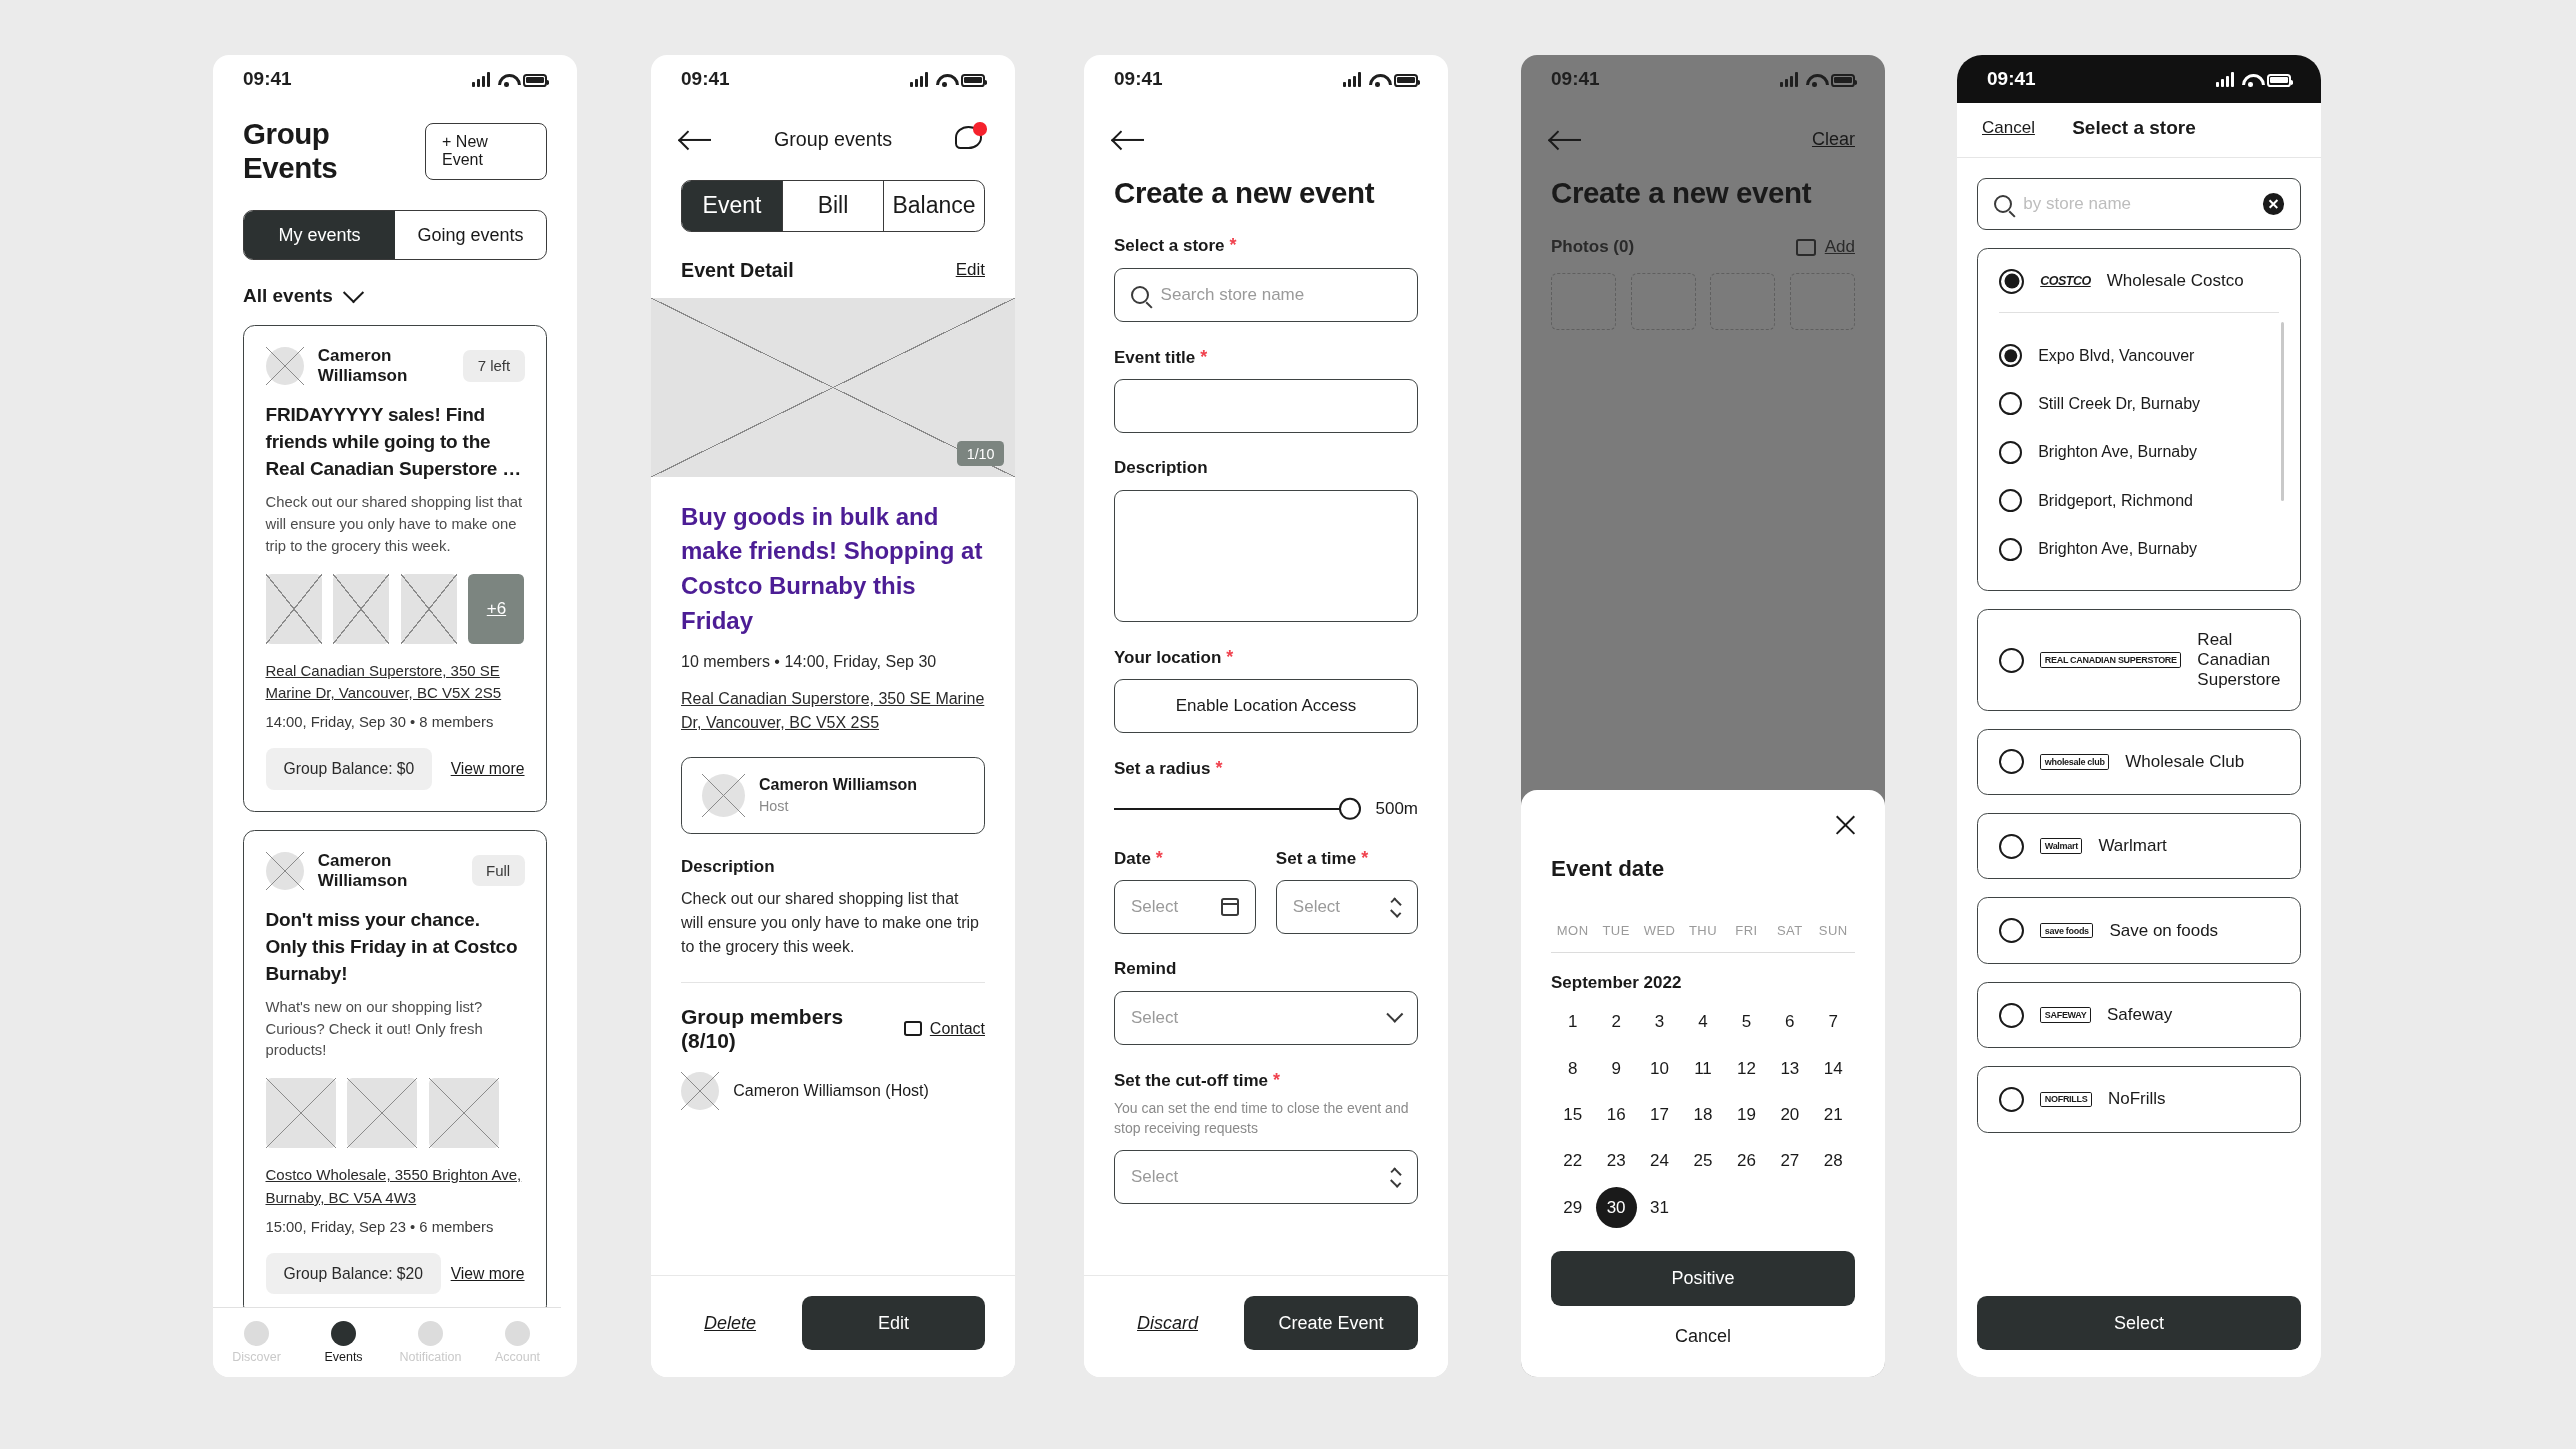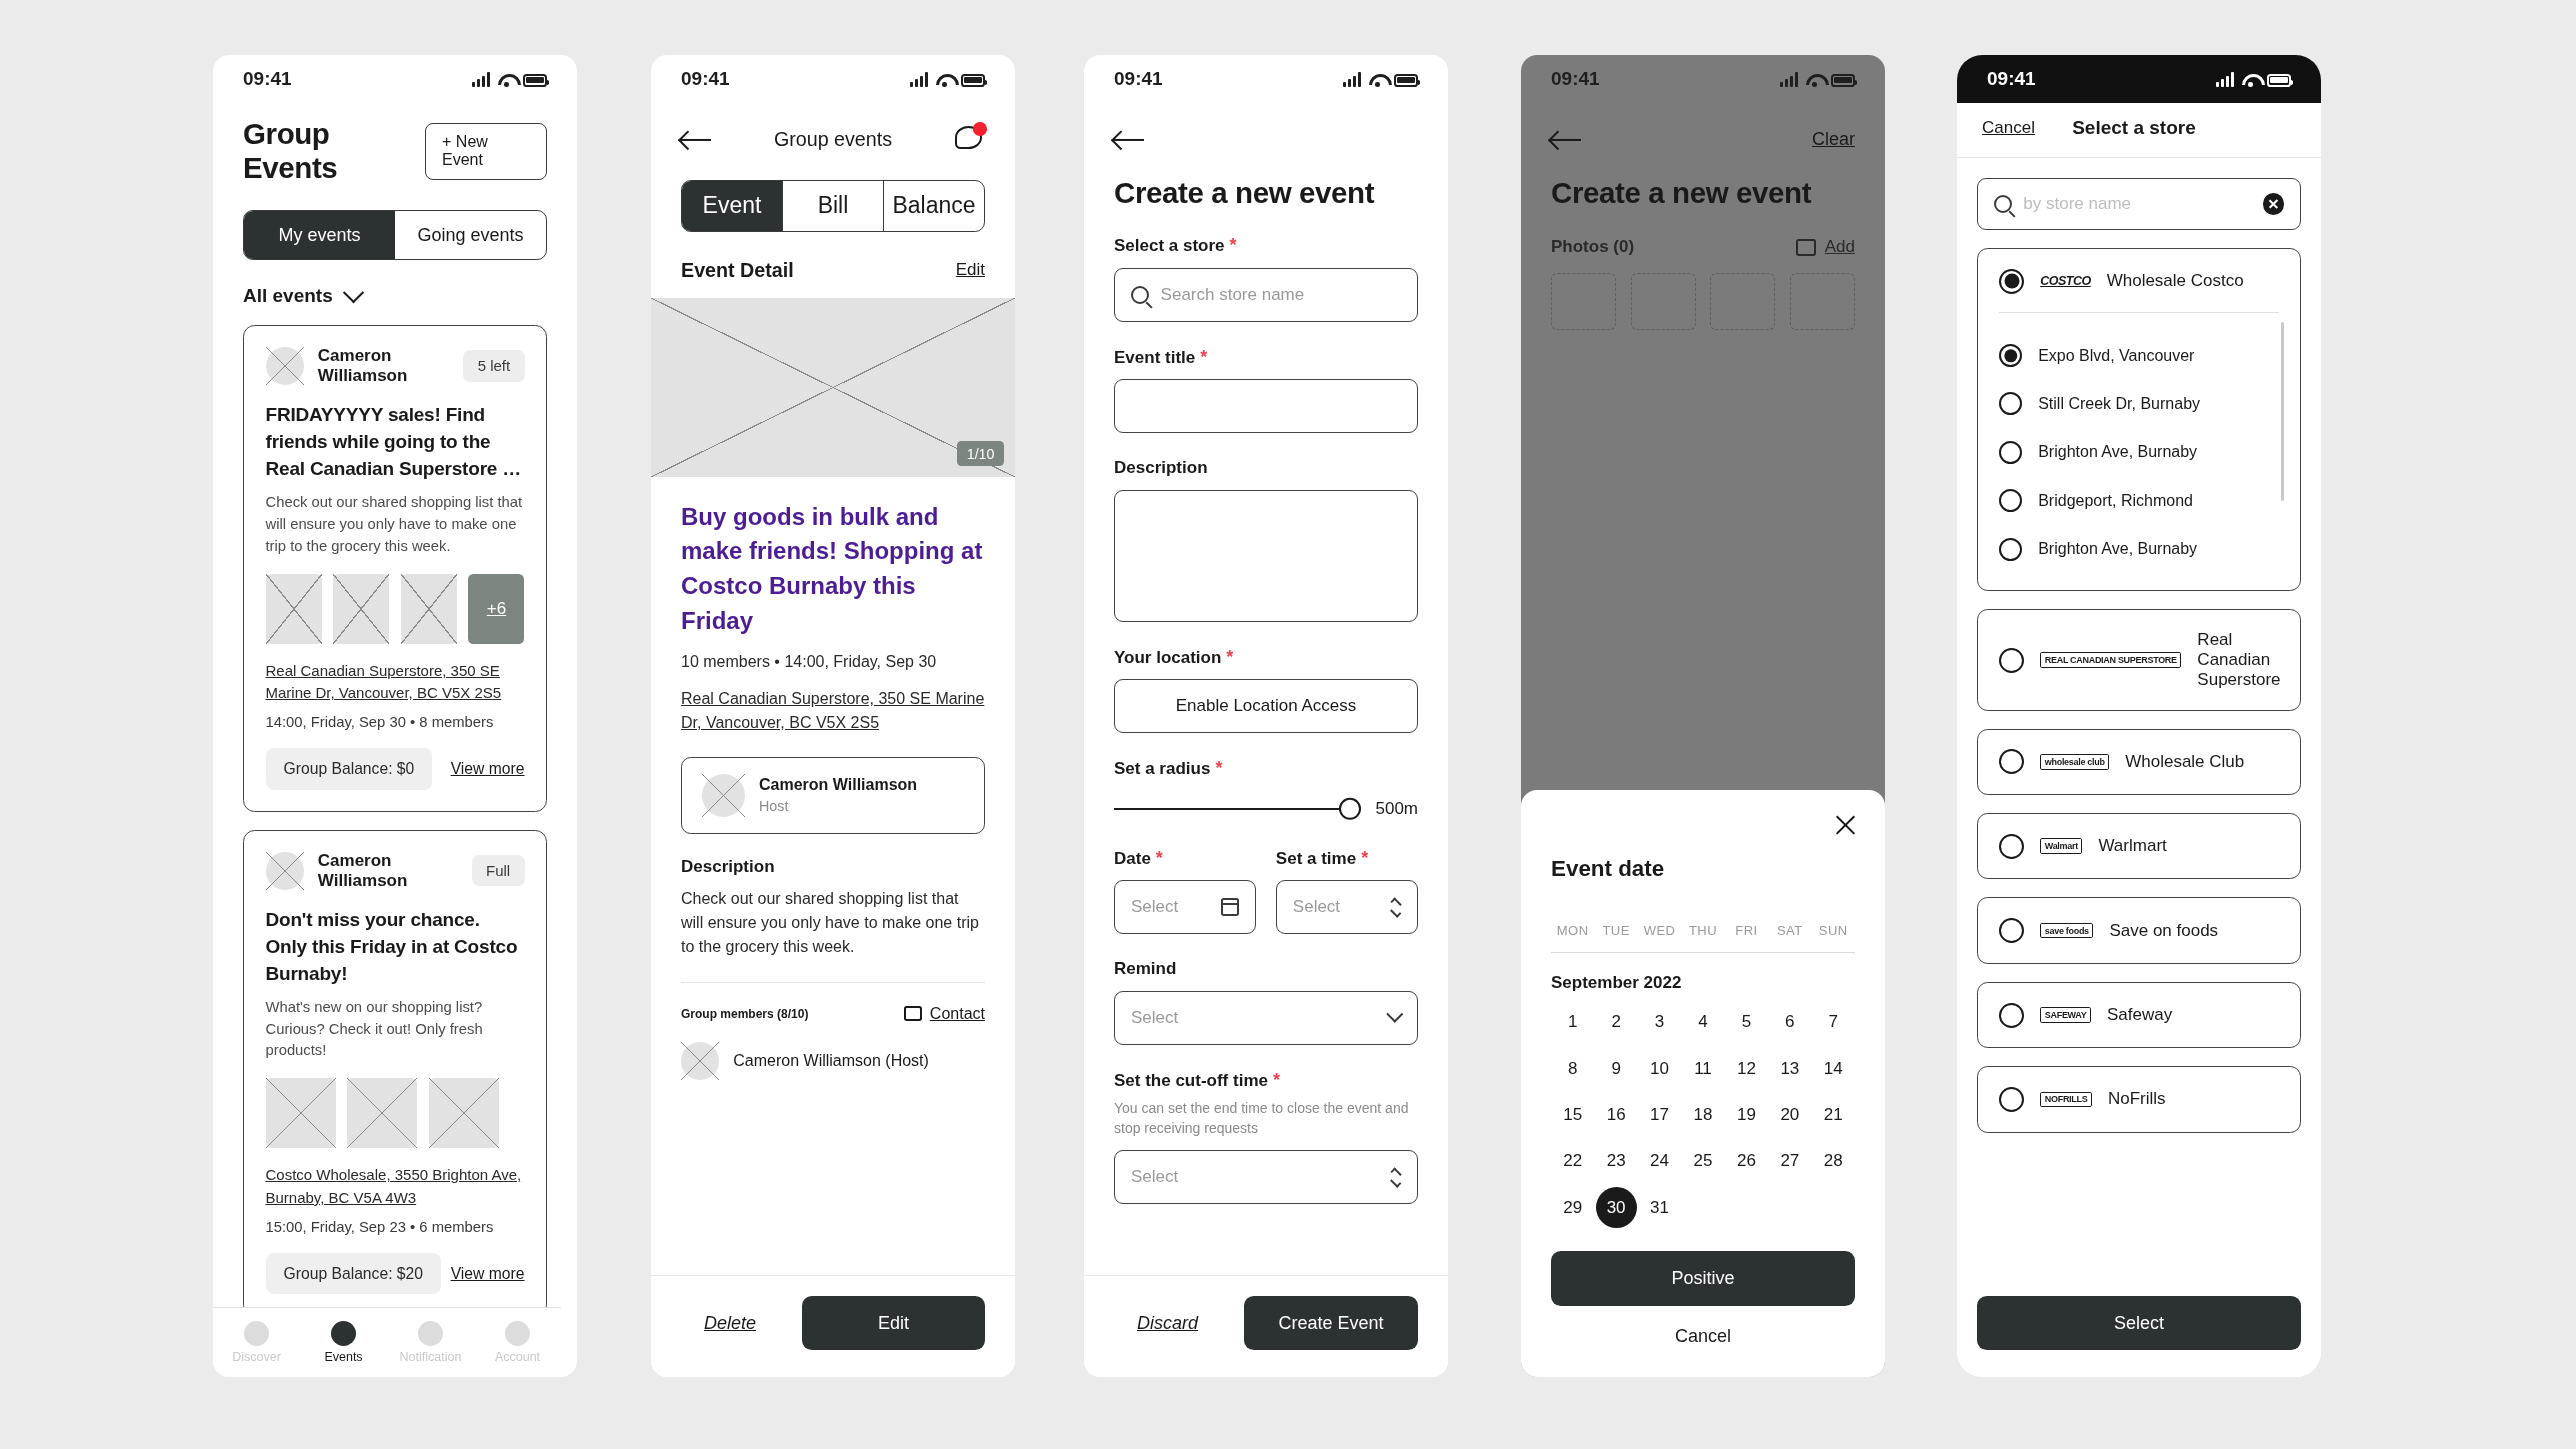--- a/index.html
+++ b/index.html
@@ -154,21 +154,21 @@
   .evt-sub { margin-top:14.3px; font-size:16px; color:#2a2a2a; }
   .evt-addr { margin-top:16px; font-size:16px; color:#2a2a2a; line-height:1.5; text-decoration:underline; }
   .hostbox { margin-top:21.5px; border:1.3px solid #3f4444; border-radius:9.8px;
              padding:16px 19.7px; display:flex; align-items:center; gap:14.3px; }
   .hostname { font-size:16px; font-weight:700; color:#1a1a1a; }
   .hostrole { font-size:14.3px; color:#8a8a8a; margin-top:3.6px; }
   .lbl-b { margin-top:23px; font-size:17px; font-weight:700; color:#1a1a1a; }
   .para { margin-top:10.7px; font-size:16px; color:#2a2a2a; line-height:1.5; }
   .divider { height:0.9px; background:#e4e4e4; margin:23px 0 0 0; }
   .memrow { display:flex; align-items:center; justify-content:space-between; margin-top:21.5px; }
-  .memrow .t { font-size:12px; font-weight:700; color:#1a1a1a; }
+  .memrow .t { font-size:21px; font-weight:700; color:#1a1a1a; }
   .contact { display:flex; align-items:center; gap:8px; font-size:16px; color:#1a1a1a; }
   .contact .ic { width:18px;height:15px; border:2px solid #1a1a1a; border-radius:2.7px; }
   .memitem { display:flex; align-items:center; gap:14.3px; margin-top:19.7px;
              font-size:16px; color:#1a1a1a; }
   .footbar { position:absolute; bottom:0; left:0; right:0; background:#fff;
              border-top:0.9px solid #e8e8e8; padding:19.7px 30px 27px 30px;
              display:flex; align-items:center; gap:23px; }
   .btn-dark { flex:1; background:#2c3131; color:#fff; border-radius:9.8px;
               height:54px; display:flex; align-items:center; justify-content:center;
               font-size:18px; cursor:pointer; }
@@ -306,21 +306,21 @@
 
     <div class="allrow">
       <span class="t">All events</span>
       <span class="chev-d"></span>
     </div>
 
     <div class="card">
       <div class="card-top">
         <div class="xbox avatar"></div>
         <div class="card-name">Cameron Williamson</div>
-        <div class="pill">5 left</div>
+        <div class="pill">7 left</div>
       </div>
       <div class="card-title">FRIDAYYYYY sales! Find friends while going to the Real Canadian Superstore …</div>
       <div class="card-desc">Check out our shared shopping list that will ensure you only have to make one trip to the grocery this week.</div>
       <div class="thumbs">
         <div class="xbox"></div>
         <div class="xbox"></div>
         <div class="xbox"></div>
         <div class="thumb-more">+6</div>
       </div>
       <div class="addr">Real Canadian Superstore, 350 SE Marine Dr, Vancouver, BC V5X 2S5</div>

